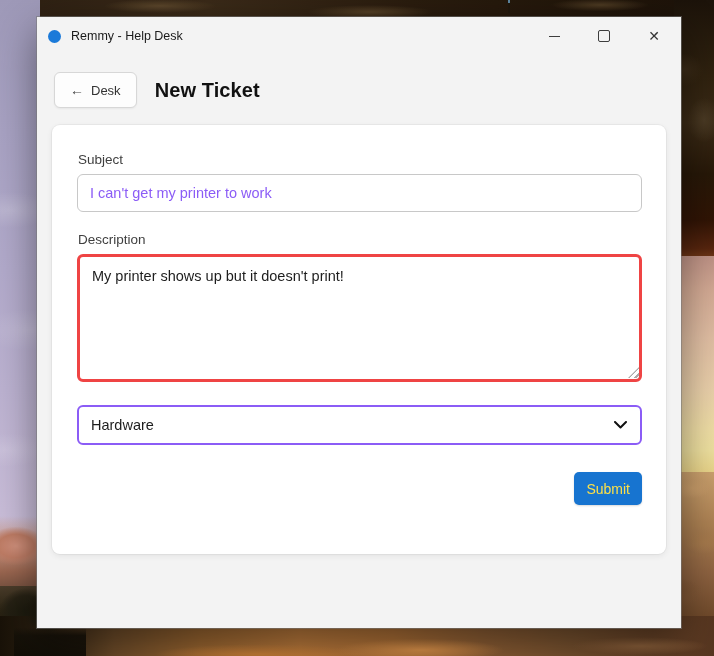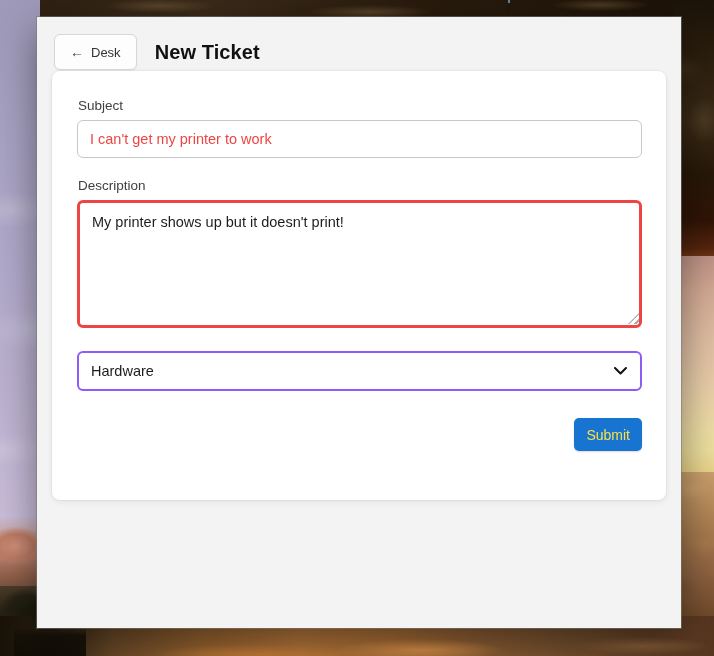--- a/index.html
+++ b/index.html
@@ -97,30 +97,30 @@
   .back-btn{
     display:flex;align-items:center;gap:7px;height:36px;padding:0 15px;
     background:#fdfdfd;border:1px solid #d7d7d7;border-radius:6px;
     font-size:13px;color:#333;box-shadow:0 1px 2px rgba(0,0,0,.05);
     font-family:inherit;cursor:default;
   }
   .back-arrow{font-size:14px;color:#444;}
   .page-title{font-size:20px;font-weight:700;color:#111;margin:0 0 0 18px;letter-spacing:.1px;}
 
   .card{
-    margin:1px 15px 0 15px;height:429px;box-sizing:border-box;
+    margin:17px 15px 0 15px;height:429px;box-sizing:border-box;
     background:#fff;border-radius:8px;
     box-shadow:0 0 0 1px rgba(0,0,0,.035), 0 2px 6px rgba(0,0,0,.07);
     padding:27px 24px 0 25px;
   }
   .field-label{display:block;font-size:13.5px;font-weight:500;color:#3f3f3f;margin:0 0 7px 1px;}
   .text-input{
     width:100%;box-sizing:border-box;height:38px;
     border:1px solid #c8c8c8;border-radius:6px;background:#fff;
-    padding:0 12px;font-size:14.5px;color:#ef4444;font-family:inherit;
+    padding:0 12px;font-size:14.5px;color:#8b5cf6;font-family:inherit;
     margin-bottom:20px;
   }
   .ta-wrap{position:relative;margin-bottom:23px;}
   .text-area{
     width:100%;box-sizing:border-box;height:128px;display:block;
     border:3px solid #ef4444;border-radius:6px;background:#fff;
     padding:9px 12px;font-size:14.5px;color:#1d1d1d;font-family:inherit;
     resize:none;line-height:1.4;
   }
   .resize-handle{
@@ -150,20 +150,35 @@
 <div class="wp wp-rock-top"></div>
 <div class="wp wp-stick"></div>
 <div class="wp wp-rock-right"></div>
 <div class="wp wp-sky-right"></div>
 <div class="wp wp-rocks-right"></div>
 <div class="wp wp-bottom"></div>
 <div class="wp wp-tree"></div>
 
 <div class="window">
 
+  <div class="titlebar">
+    <span class="app-dot"></span>
+    <span class="tb-title">Remmy - Help Desk</span>
+    <div class="tb-controls">
+      <button class="ctrl">
+        <span class="ico-min"></span>
+      </button>
+      <button class="ctrl">
+        <span class="ico-max"></span>
+      </button>
+      <button class="ctrl">
+        <span class="ico-close">✕</span>
+      </button>
+    </div>
+  </div>
 
   <div class="toolbar">
     <button class="back-btn">
       <span class="back-arrow">←</span>
       <span>Desk</span>
     </button>
     <h1 class="page-title">New Ticket</h1>
   </div>
 
   <div class="card">

